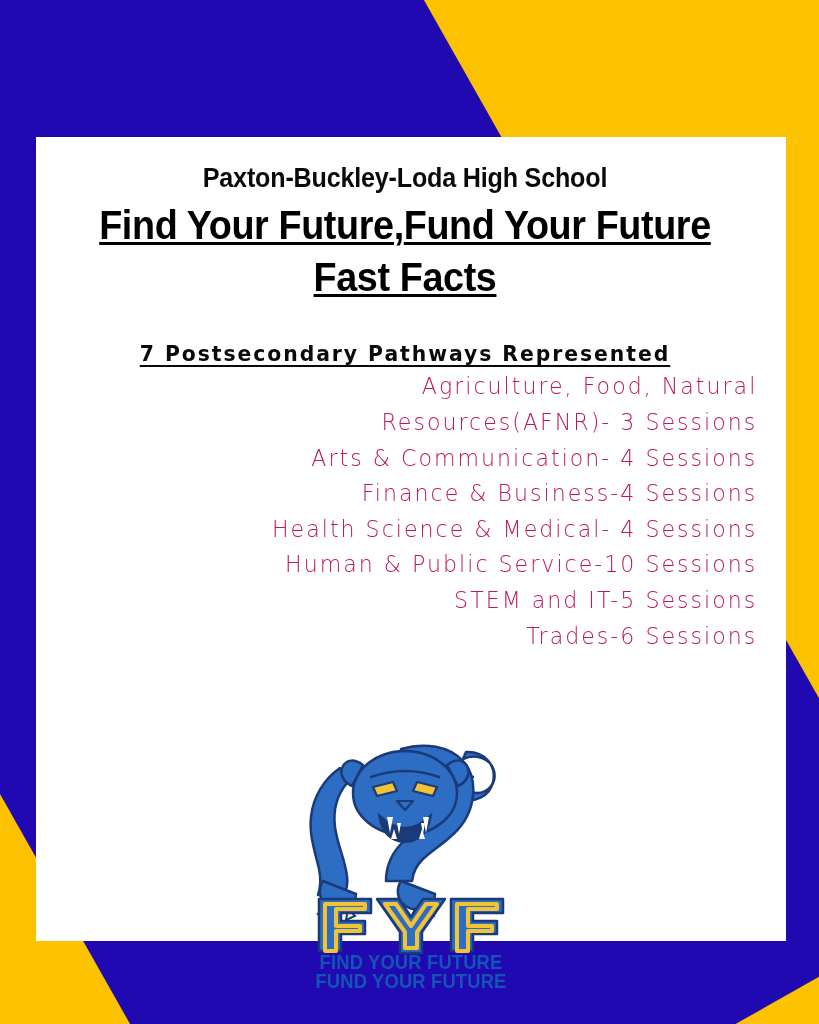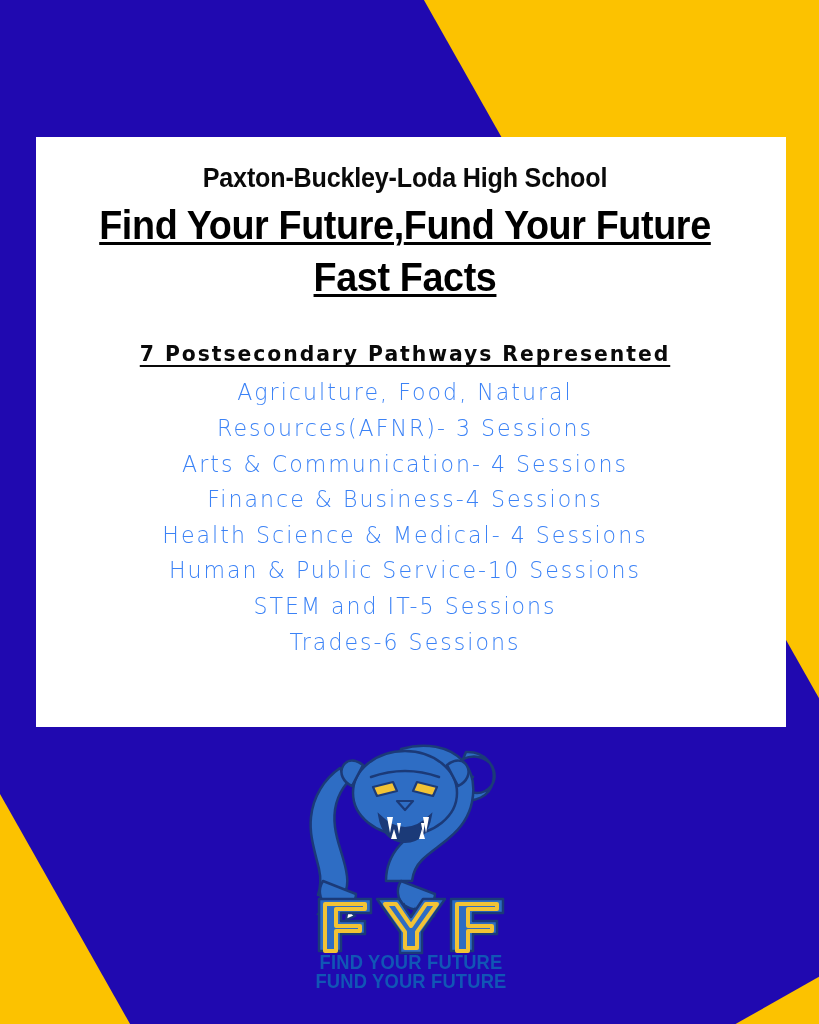--- a/index.html
+++ b/index.html
@@ -20,21 +20,21 @@
     left:-90px; top:-110px;
     width:760px; height:1290px;
     background:#2009B0;
     transform:rotate(-29.5deg);
     transform-origin:50% 50%;
   }
   
   #card {
     position:absolute;
     left:36px; top:137px;
-    width:750px; height:590px;
+    width:750px; height:804px;
     background:#FFFFFF;
     padding:26px 14px 0 2px;
     text-align:center;
   }
   .school-name {
     font-family:"Liberation Sans Narrow","Liberation Sans", sans-serif;
     font-weight:bold;
     font-size:27px;
     line-height:1.15;
     color:#0A0A0A;
@@ -58,27 +58,28 @@
     font-weight:bold;
     font-size:21px;
     letter-spacing:2.0px;
     color:#0A0A0A;
     text-decoration:underline;
     text-decoration-thickness:2px;
     text-underline-offset:4px;
     transform:scaleX(0.97);
   }
   .facts {
-    margin-top:9px;
+    margin-top:3px;
     font-family:"DejaVu Sans", sans-serif;
     font-weight:300;
     font-size:23px;
     line-height:35.6px;
     letter-spacing:2.1px;
-    color:#3b82f6;
+    color:#be185d;
+    text-align:right;
   }
   .facts div { white-space:nowrap; transform:scaleX(0.96); }
 
   
   #logo {
     position:absolute;
     left:50%; transform:translateX(-50%);
     top:594px;
     width:212px;
   }

